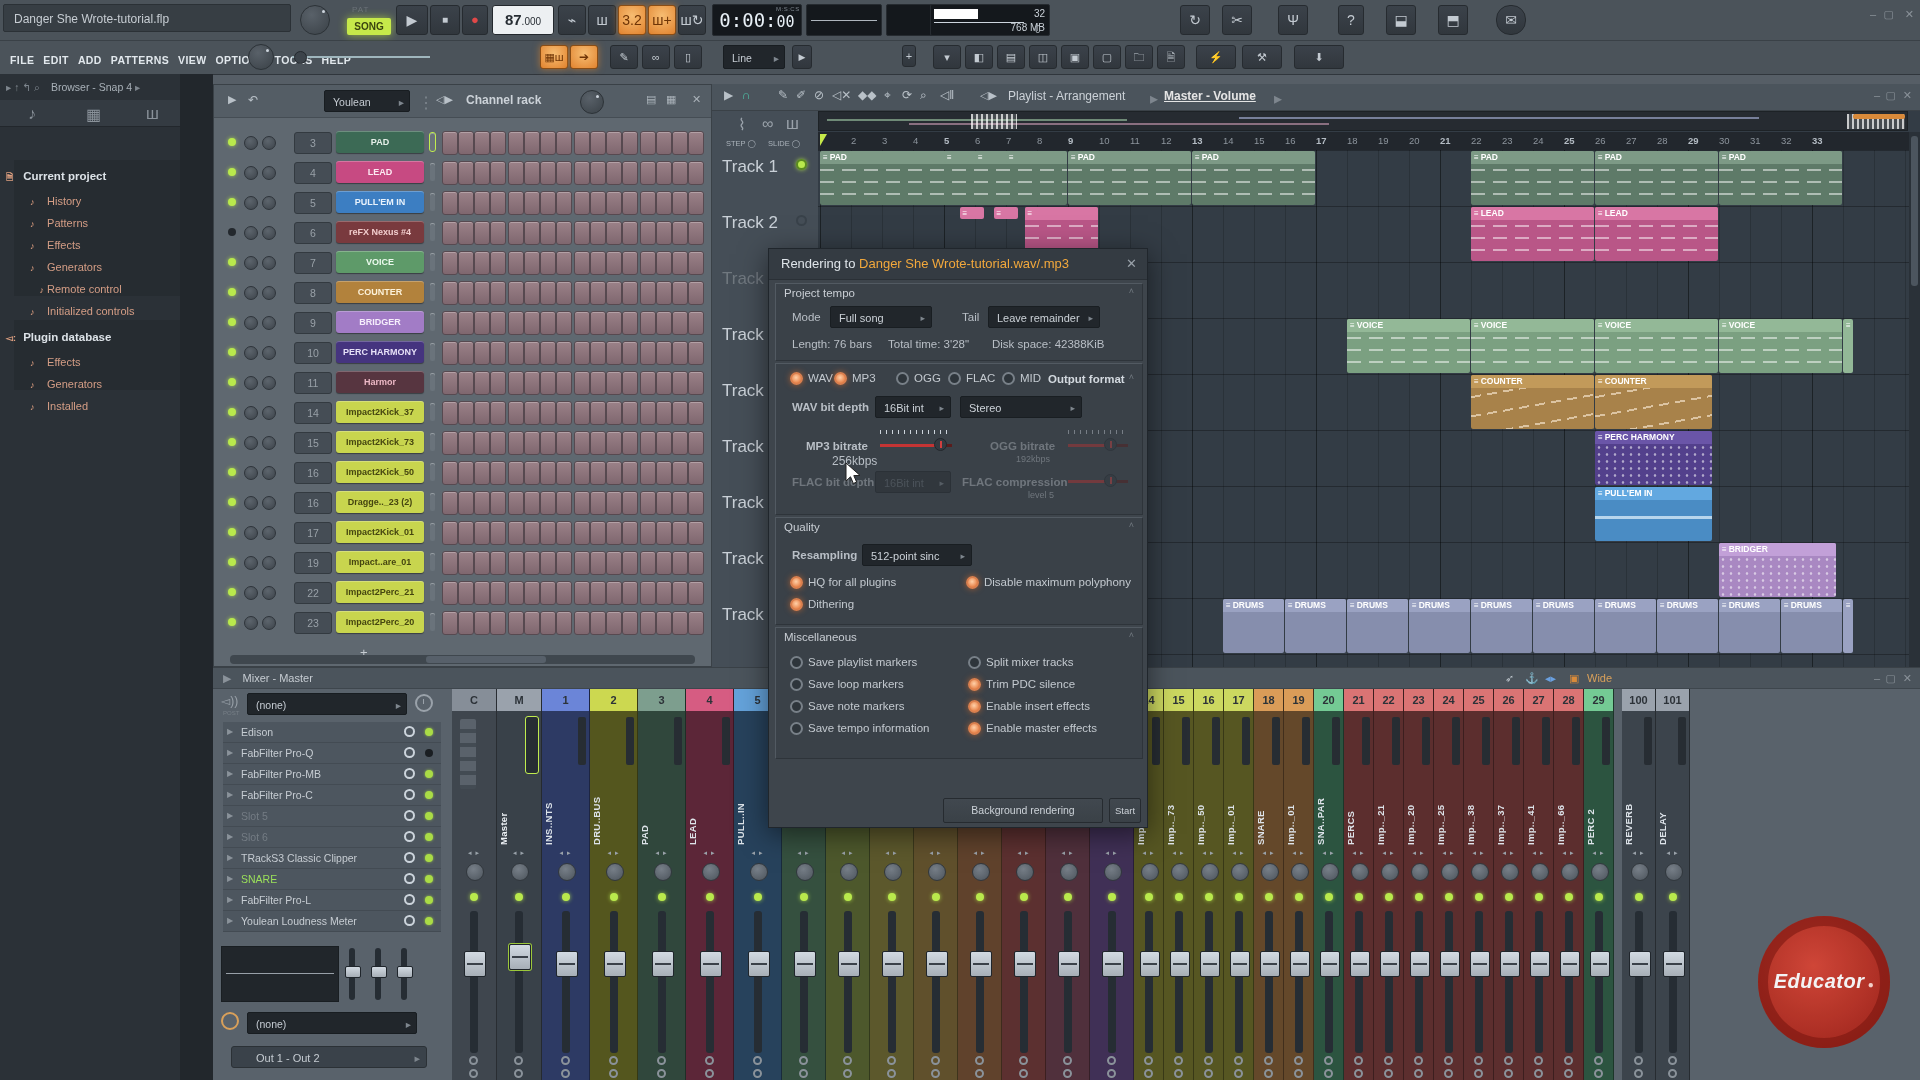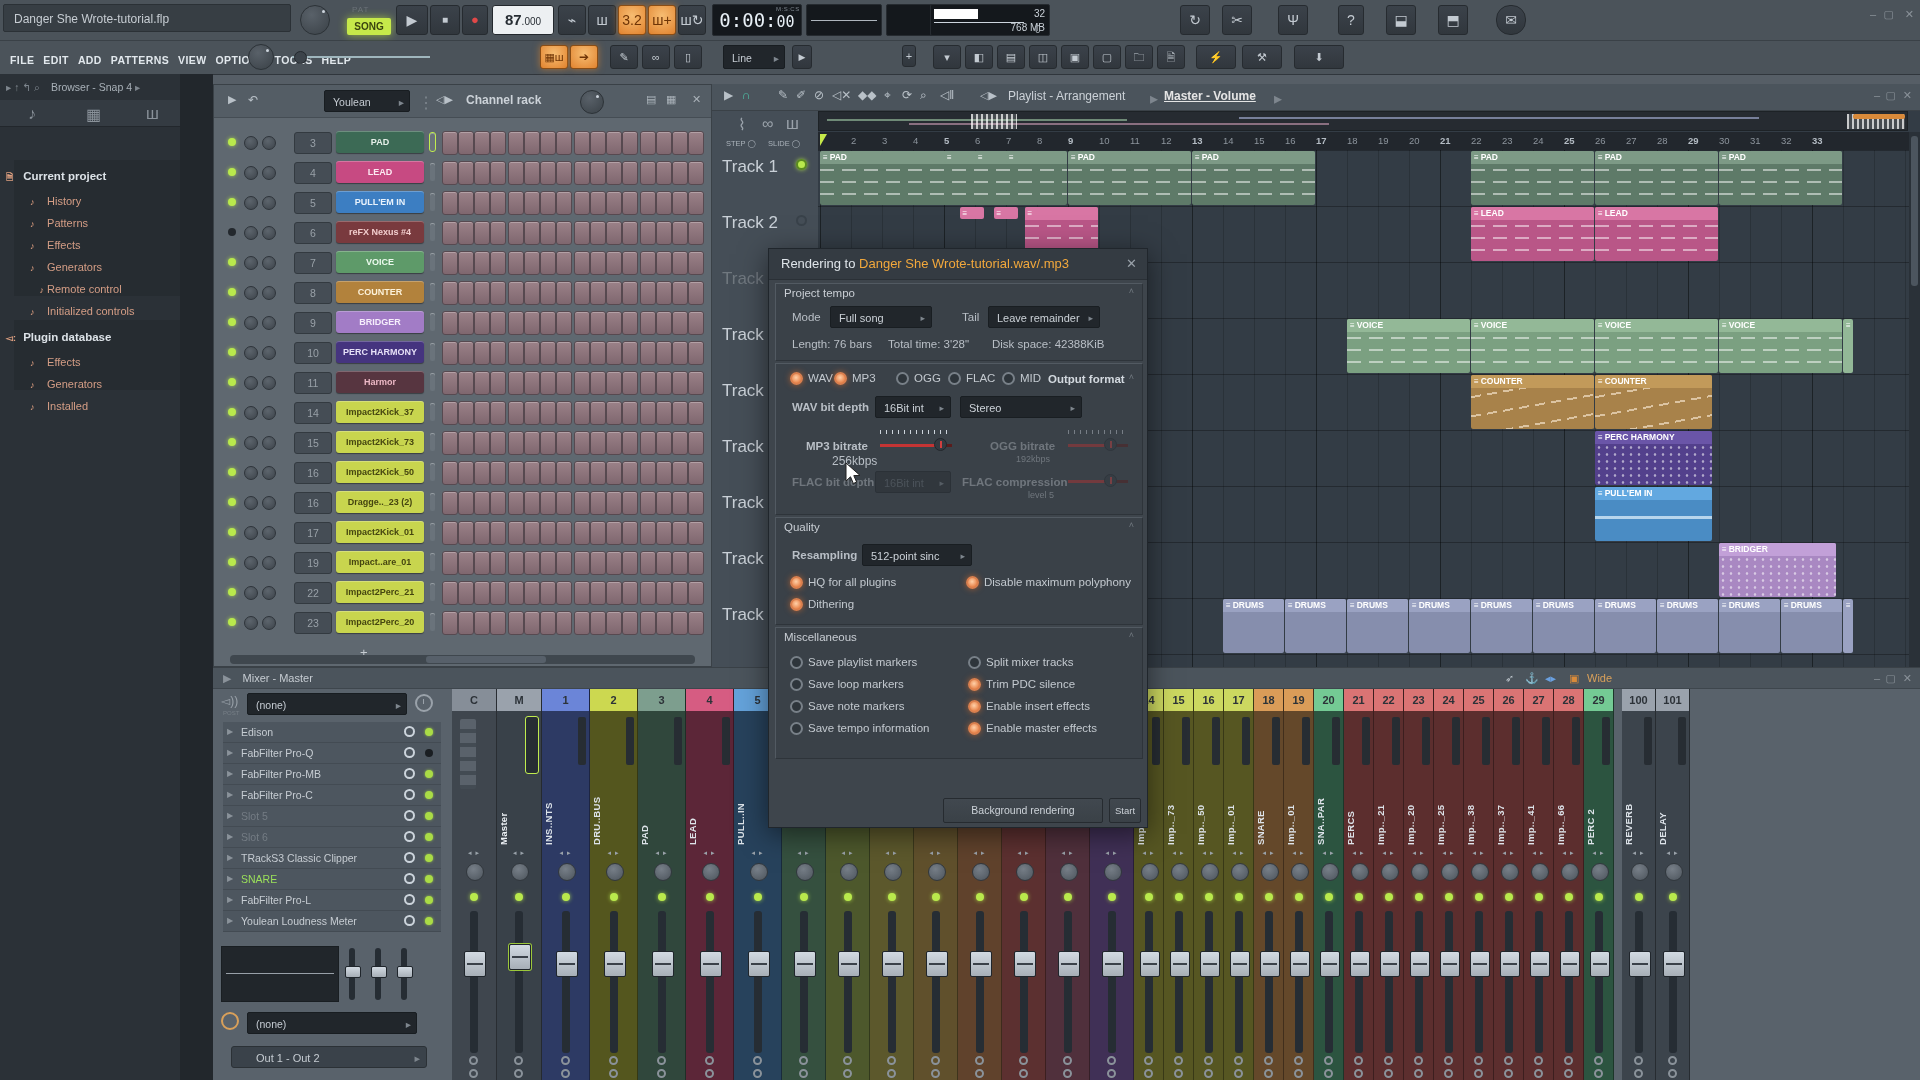--- a/index.html
+++ b/index.html
@@ -1516,17 +1516,20 @@
           <div class="rlabel" style="left: 210px; top: 72px;">Enable insert effects</div>
           <div class="radio on" style="left: 192px; top: 94px;"></div>
           <div class="rlabel" style="left: 210px; top: 94px;">Enable master effects</div>
         </div>
     </div>
 
     <div class="dlg-btn" style="left:174px;top:549px;width:160px;line-height:23px;">Background rendering</div>
     <div class="dlg-btn" style="left:340px;top:549px;width:32px;line-height:23px;font-size:9.5px;">Start</div>
   </div>
 
+  <div id="educator">
+    <div class="txt"><span>Educator</span><span style="color:#ffd9d0;font-size:10px;"> ●</span></div>
+  </div>
 
   <svg id="cursor" width="18" height="24" viewBox="0 0 18 24">
     <path d="M1,1 L1,19 L5.5,14.8 L8.4,21.5 L11.6,20 L8.8,13.6 L15,13.4 Z" fill="#ffffff" stroke="#222" stroke-width="1"></path>
   </svg>
 </div>
 
 </body></html>

